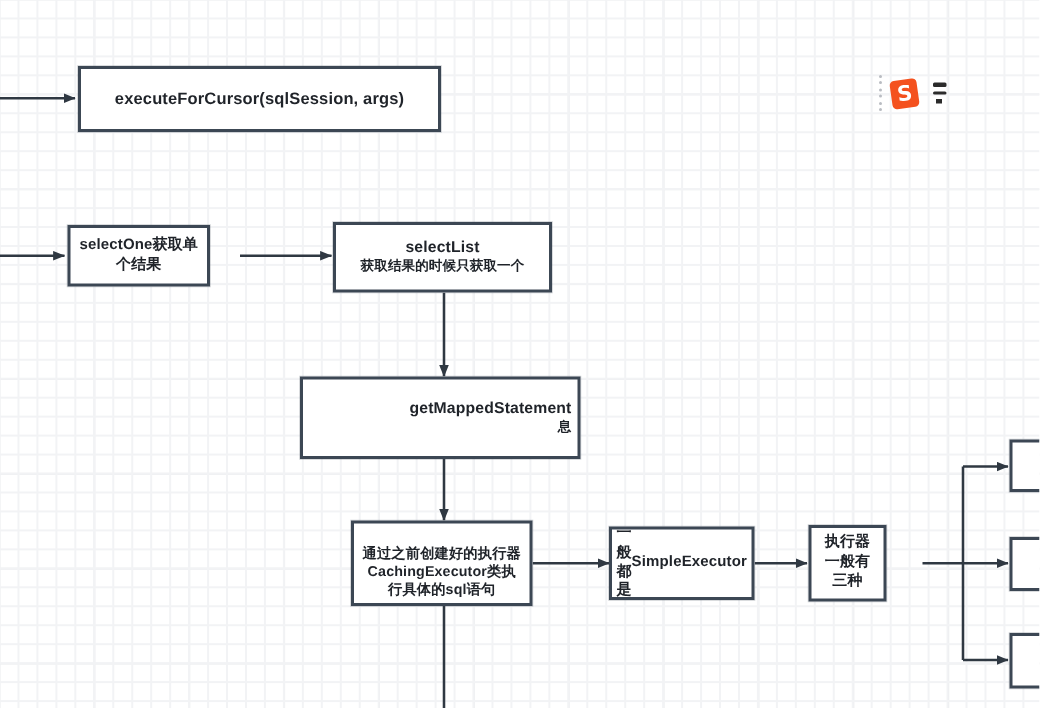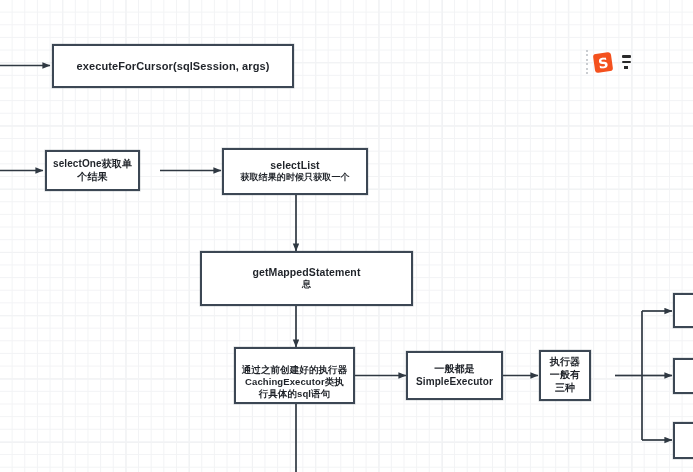--- a/index.html
+++ b/index.html
@@ -147,32 +147,32 @@
 
   <div class="node f10" style="left:45px; top:150px; width:95px; height:41px;">
     <span class="txt">selectOne获取单个结果</span>
   </div>
 
   <div class="node" style="left:222px; top:148px; width:146px; height:47px; flex-direction:column;align-items:center;">
     <span class="line title-line">selectList</span>
     <span class="line f9">获取结果的时候只获取一个</span>
   </div>
 
-  <div class="node" style="left:200px; top:251px; width:213px; height:55px; flex-direction:column; justify-content:center;">
+  <div class="node" style="left:200px; top:251px; width:187px; height:55px; flex-direction:column; justify-content:center;align-items:flex-end;">
     <span class="line title-line">getMappedStatement</span>
     <span class="line f9">息</span>
   </div>
 
   <div class="node f95" style="left:234px; top:347px; width:121px; height:57px; flex-direction:column; justify-content:flex-end;">
     <span class="line">通过之前创建好的执行器</span>
     <span class="line">CachingExecutor类执</span>
     <span class="line">行具体的sql语句</span>
   </div>
 
-  <div class="node f10" style="left:406px; top:351px; width:97px; height:49px; flex-direction:column; justify-content:center;">
+  <div class="node f10" style="left:406px; top:351px; width:97px; height:49px; flex-direction:row; justify-content:center;">
     <span class="line">一般都是</span>
     <span class="line">SimpleExecutor</span>
   </div>
 
   <div class="node f10" style="left:539px; top:350px; width:52px; height:51px; flex-direction:column; justify-content:center;">
     <span class="line">执行器一般有</span>
     <span class="line">三种</span>
   </div>
 
   <div class="node f9" style="left:673px; top:293px; width:40px; height:35px;">

